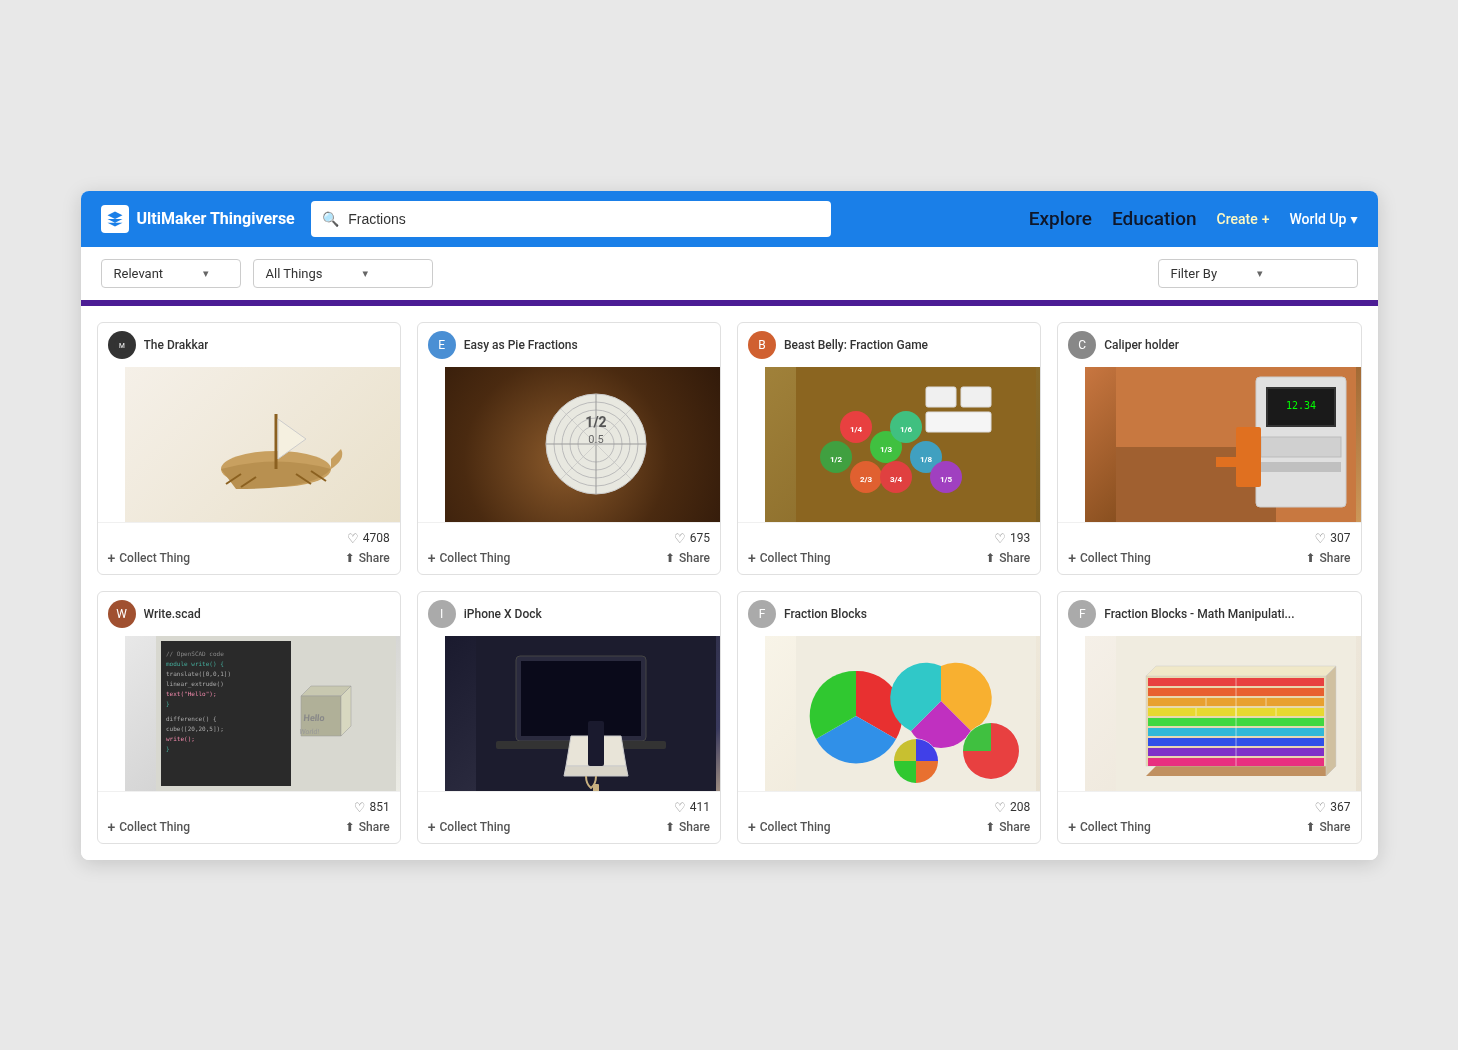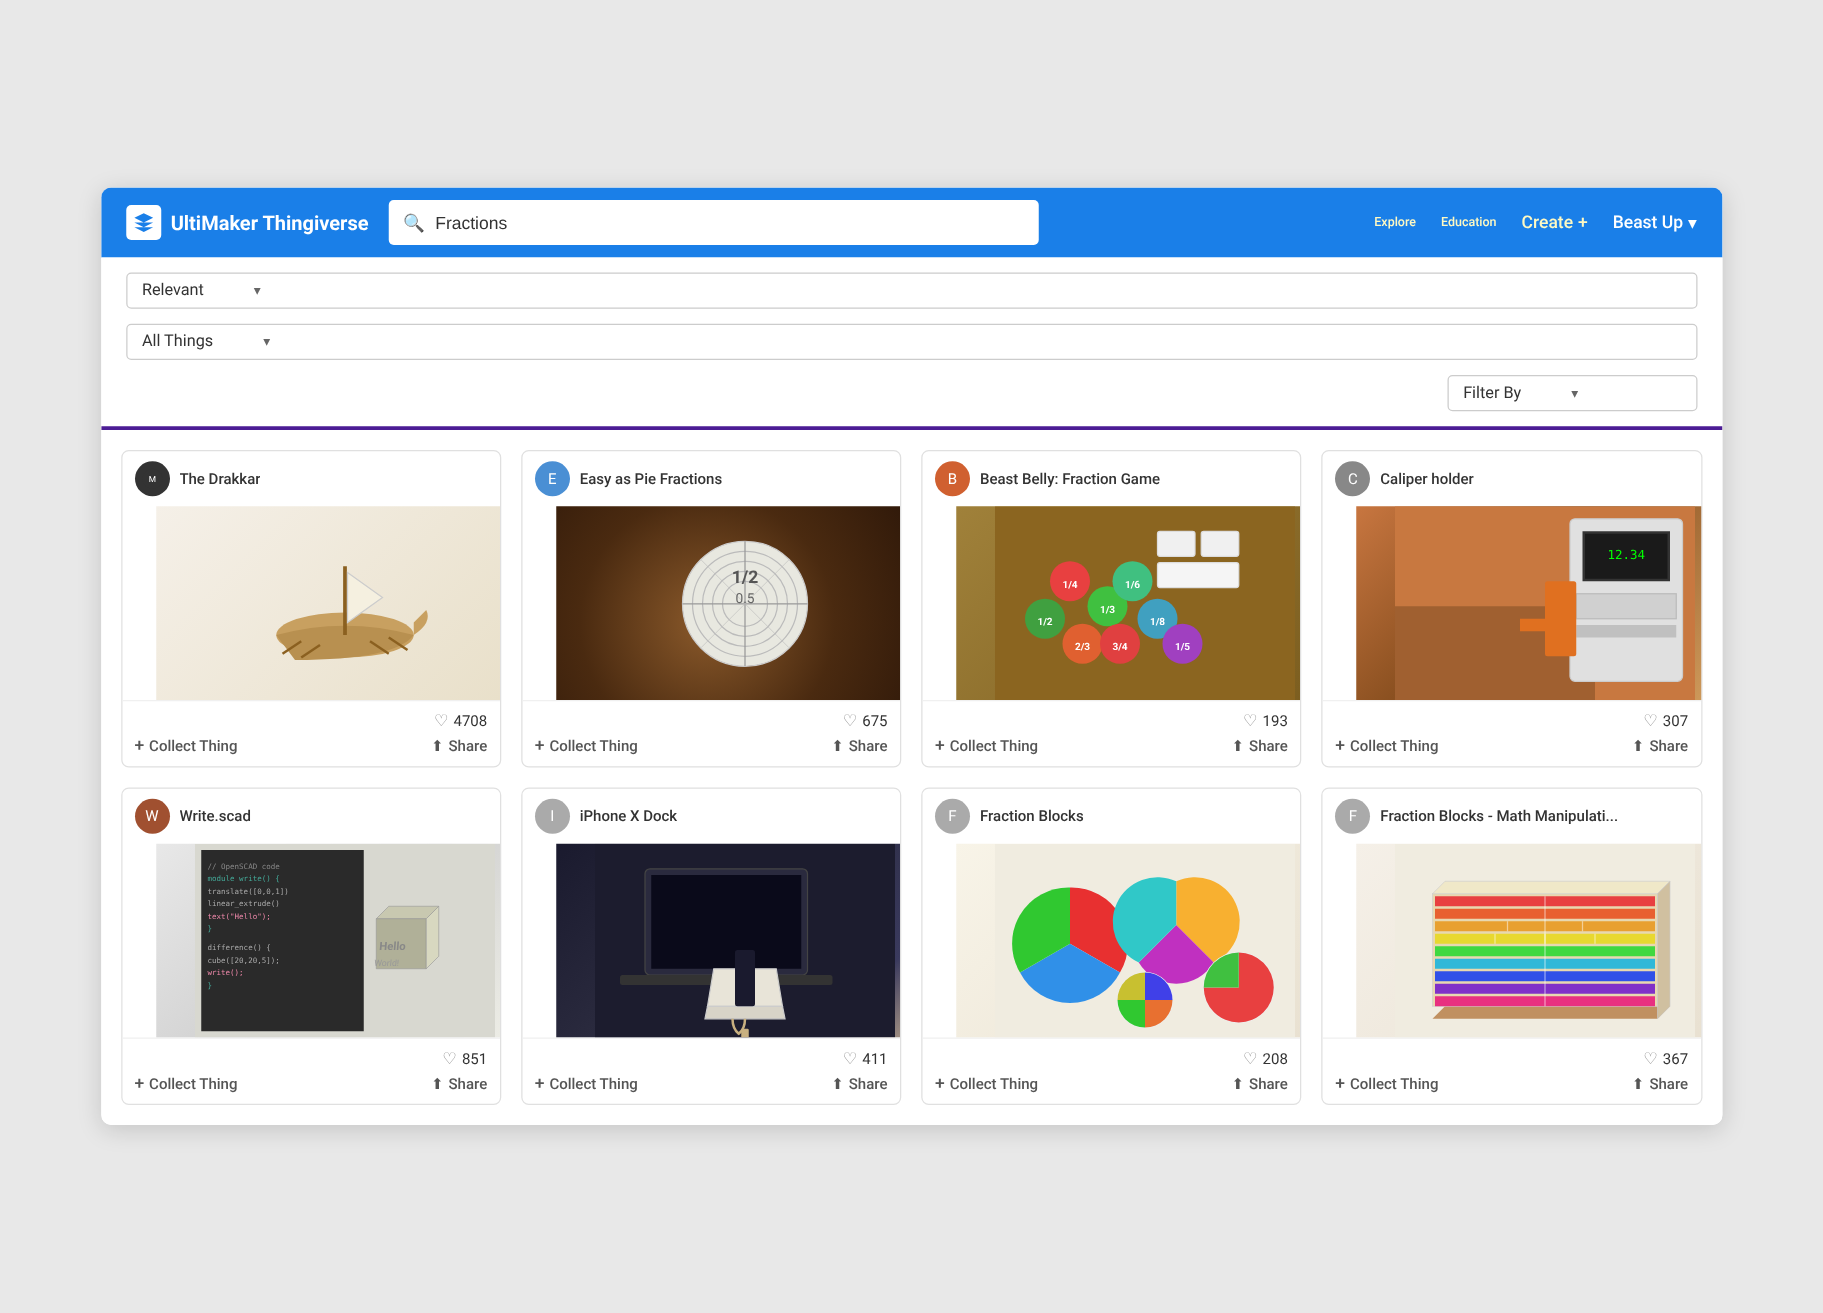--- a/index.html
+++ b/index.html
@@ -72,22 +72,22 @@
       color: #888;
       font-size: 14px;
     }
     .nav-links {
       display: flex;
       align-items: center;
       gap: 20px;
       margin-left: auto;
     }
     .nav-link {
-      color: #fef9c3;
-      font-size: 10px;
+      color: #0f172a;
+      font-size: 19px;
       font-weight: 500;
       cursor: pointer;
       white-space: nowrap;
     }
     .nav-create {
       display: flex;
       align-items: center;
       gap: 4px;
       color: #fef9c3;
       font-size: 14px;
@@ -102,22 +102,21 @@
       font-size: 14px;
       font-weight: 500;
       cursor: pointer;
     }
     
     .filters {
       background: #fff;
       padding: 12px 20px;
       display: flex;
       gap: 12px;
-      border-bottom: 3px solid #4c1d95;
-      flex-direction: column;
+      border-bottom: 6px solid #4c1d95;
     }
     .filter-select {
       display: flex;
       align-items: center;
       border: 1px solid #ccc;
       border-radius: 4px;
       padding: 6px 12px;
       font-size: 13px;
       color: #333;
       cursor: pointer;
@@ -315,21 +314,21 @@
       <input type="text" value="Fractions" placeholder="Search Thingiverse" style="">
     </div>
     <div class="nav-links">
       <span class="nav-link">Explore</span>
       <span class="nav-link">Education</span>
       <span class="nav-create">
         <span>Create</span>
         <span>+</span>
       </span>
       <span class="nav-signup">
-        <span>Beast Up</span>
+        <span>World Up</span>
         <span>▾</span>
       </span>
     </div>
   </nav>
 
   <div class="filters">
     <div class="filter-select">
       <span>Relevant</span>
       <span class="chevron">▾</span>
     </div>

